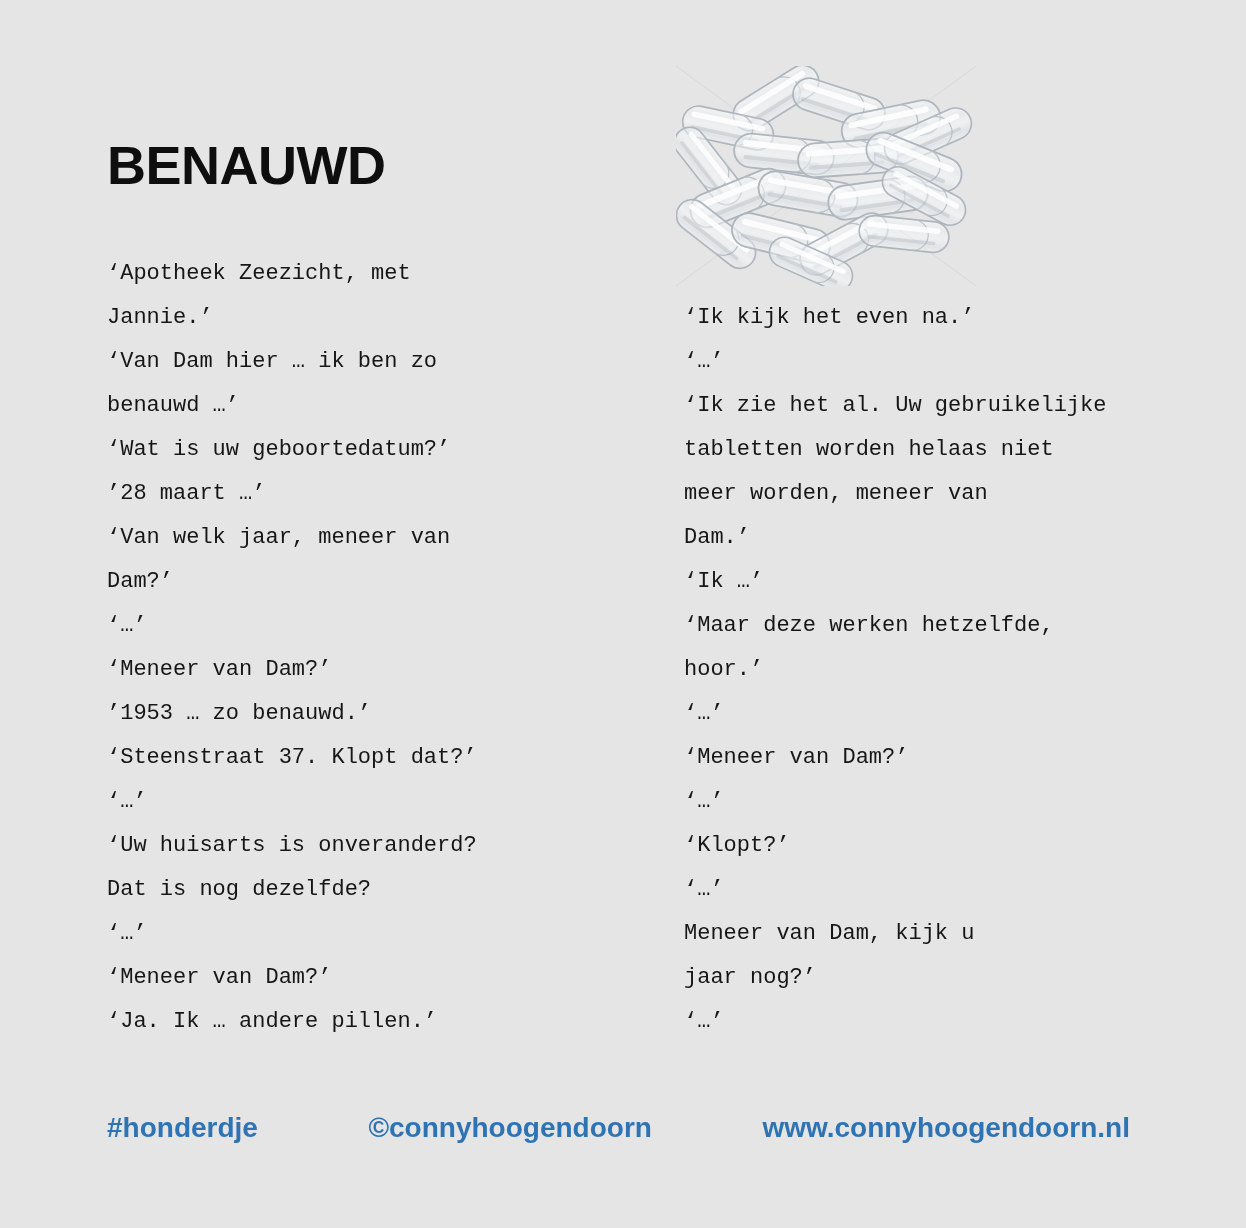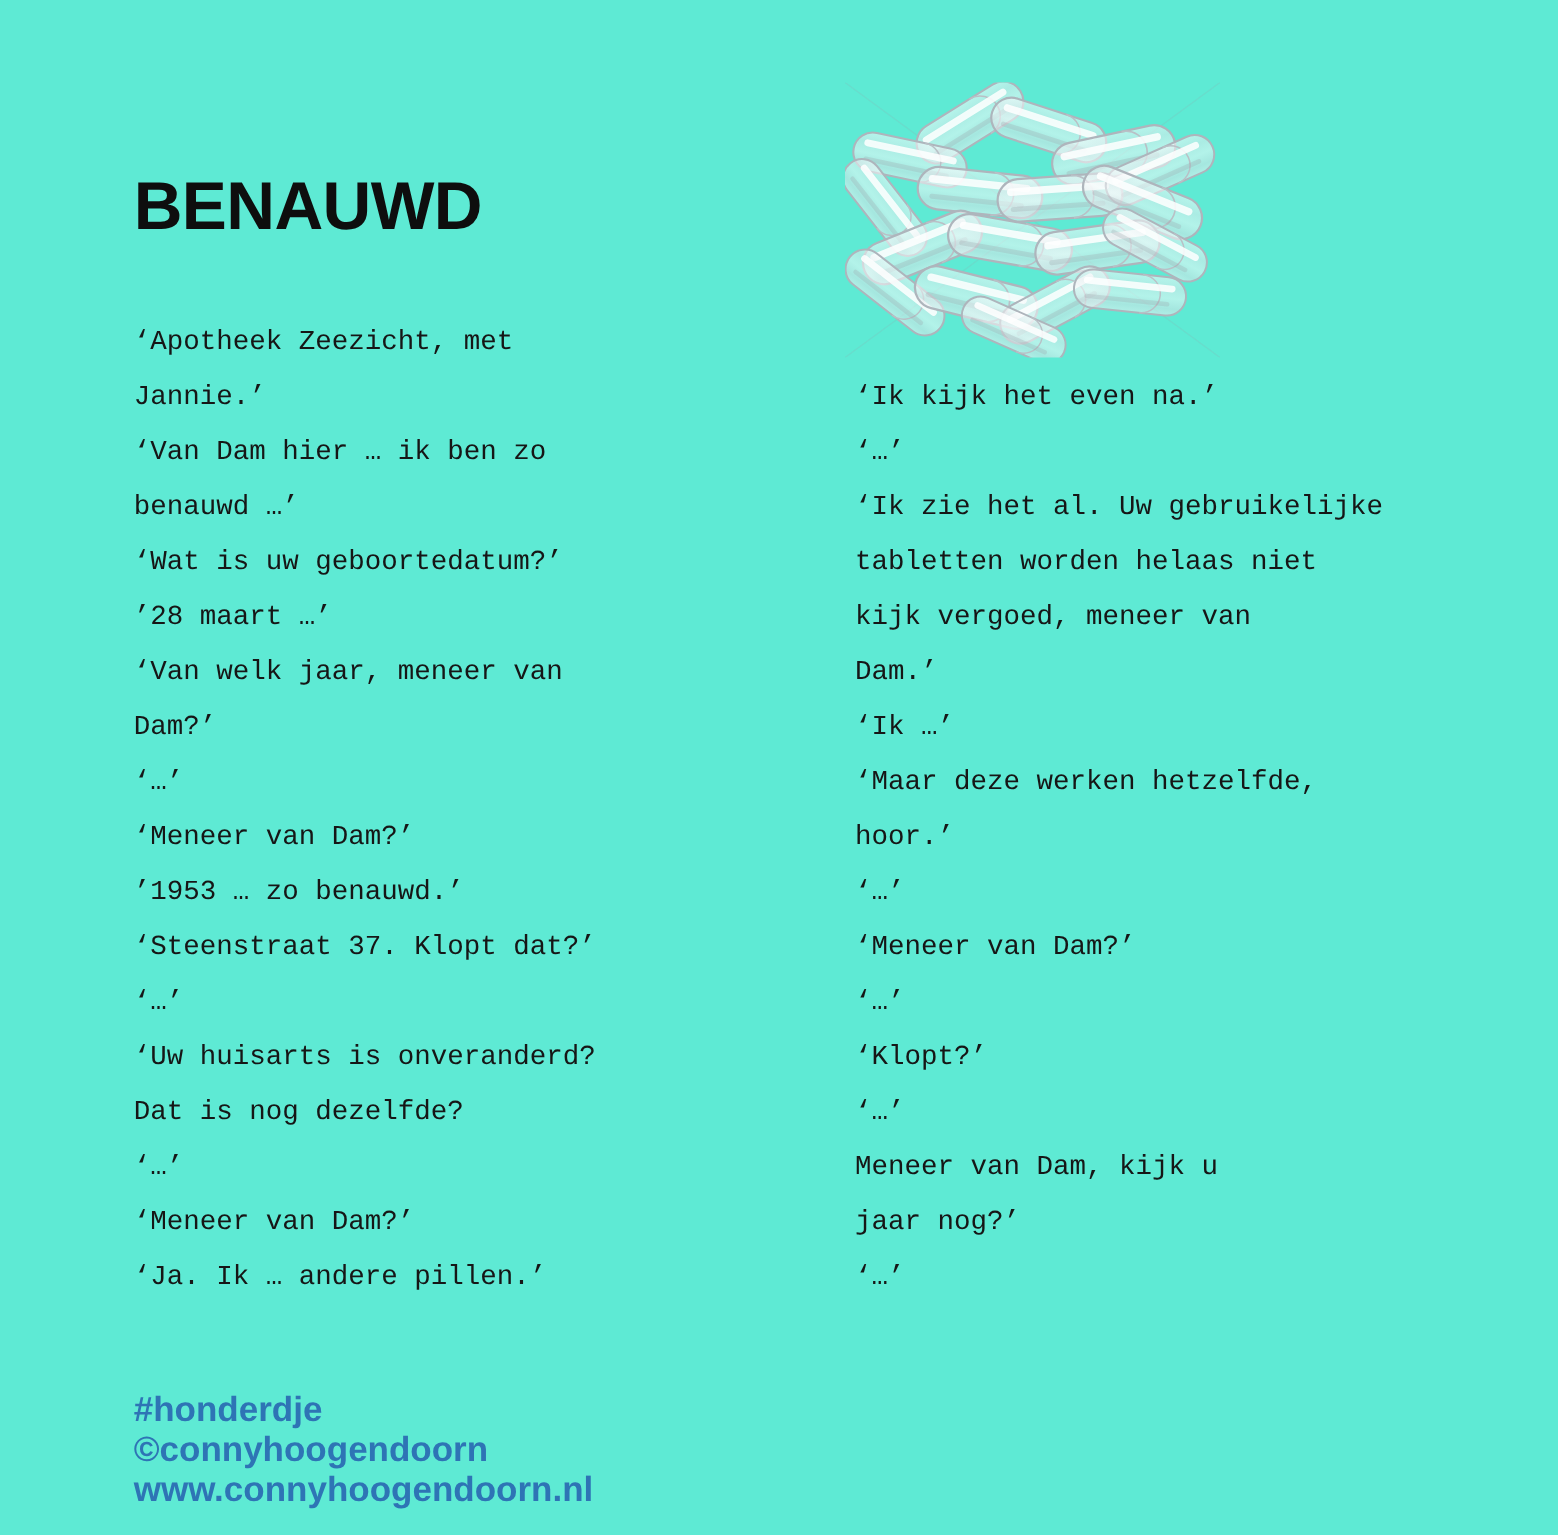--- a/index.html
+++ b/index.html
@@ -1,20 +1,20 @@
 <!DOCTYPE html>
 <html><head>
 <meta charset="utf-8">
 <style>
   html,body { margin:0; padding:0; background:#ffffff; }
   .page {
     position:relative;
     width:1246px;
     height:1228px;
-    background:#5eead4;
+    background:#e5e5e5;
     overflow:hidden;
     font-family:"Liberation Sans", sans-serif;
     color:#161616;
   }
   .title {
     position:absolute;
     left:107px;
     top:138px;
     margin:0;
     font-size:54px;
@@ -43,21 +43,20 @@
     position:absolute;
     left:107px;
     top:1112px;
     width:1023px;
     display:flex;
     justify-content:space-between;
     align-items:baseline;
     font-size:28px;
     font-weight:700;
     color:#2E74B5;
-    flex-direction:column;
   }
 </style>
 </head>
 <body>
 
 <div class="page">
 
   <h1 class="title">BENAUWD</h1>
 
   <div class="pills">
@@ -121,21 +120,21 @@
     <div>‘…’</div>
     <div>‘Meneer van Dam?’</div>
     <div>‘Ja. Ik … andere pillen.’</div>
   </div>
 
   <div class="col col-right">
     <div>‘Ik kijk het even na.’</div>
     <div>‘…’</div>
     <div>‘Ik zie het al. Uw gebruikelijke</div>
     <div>tabletten worden helaas niet</div>
-    <div>kijk vergoed, meneer van</div>
+    <div>meer worden, meneer van</div>
     <div>Dam.’</div>
     <div>‘Ik …’</div>
     <div>‘Maar deze werken hetzelfde,</div>
     <div>hoor.’</div>
     <div>‘…’</div>
     <div>‘Meneer van Dam?’</div>
     <div>‘…’</div>
     <div>‘Klopt?’</div>
     <div>‘…’</div>
     <div>Meneer van Dam, kijk u</div>

